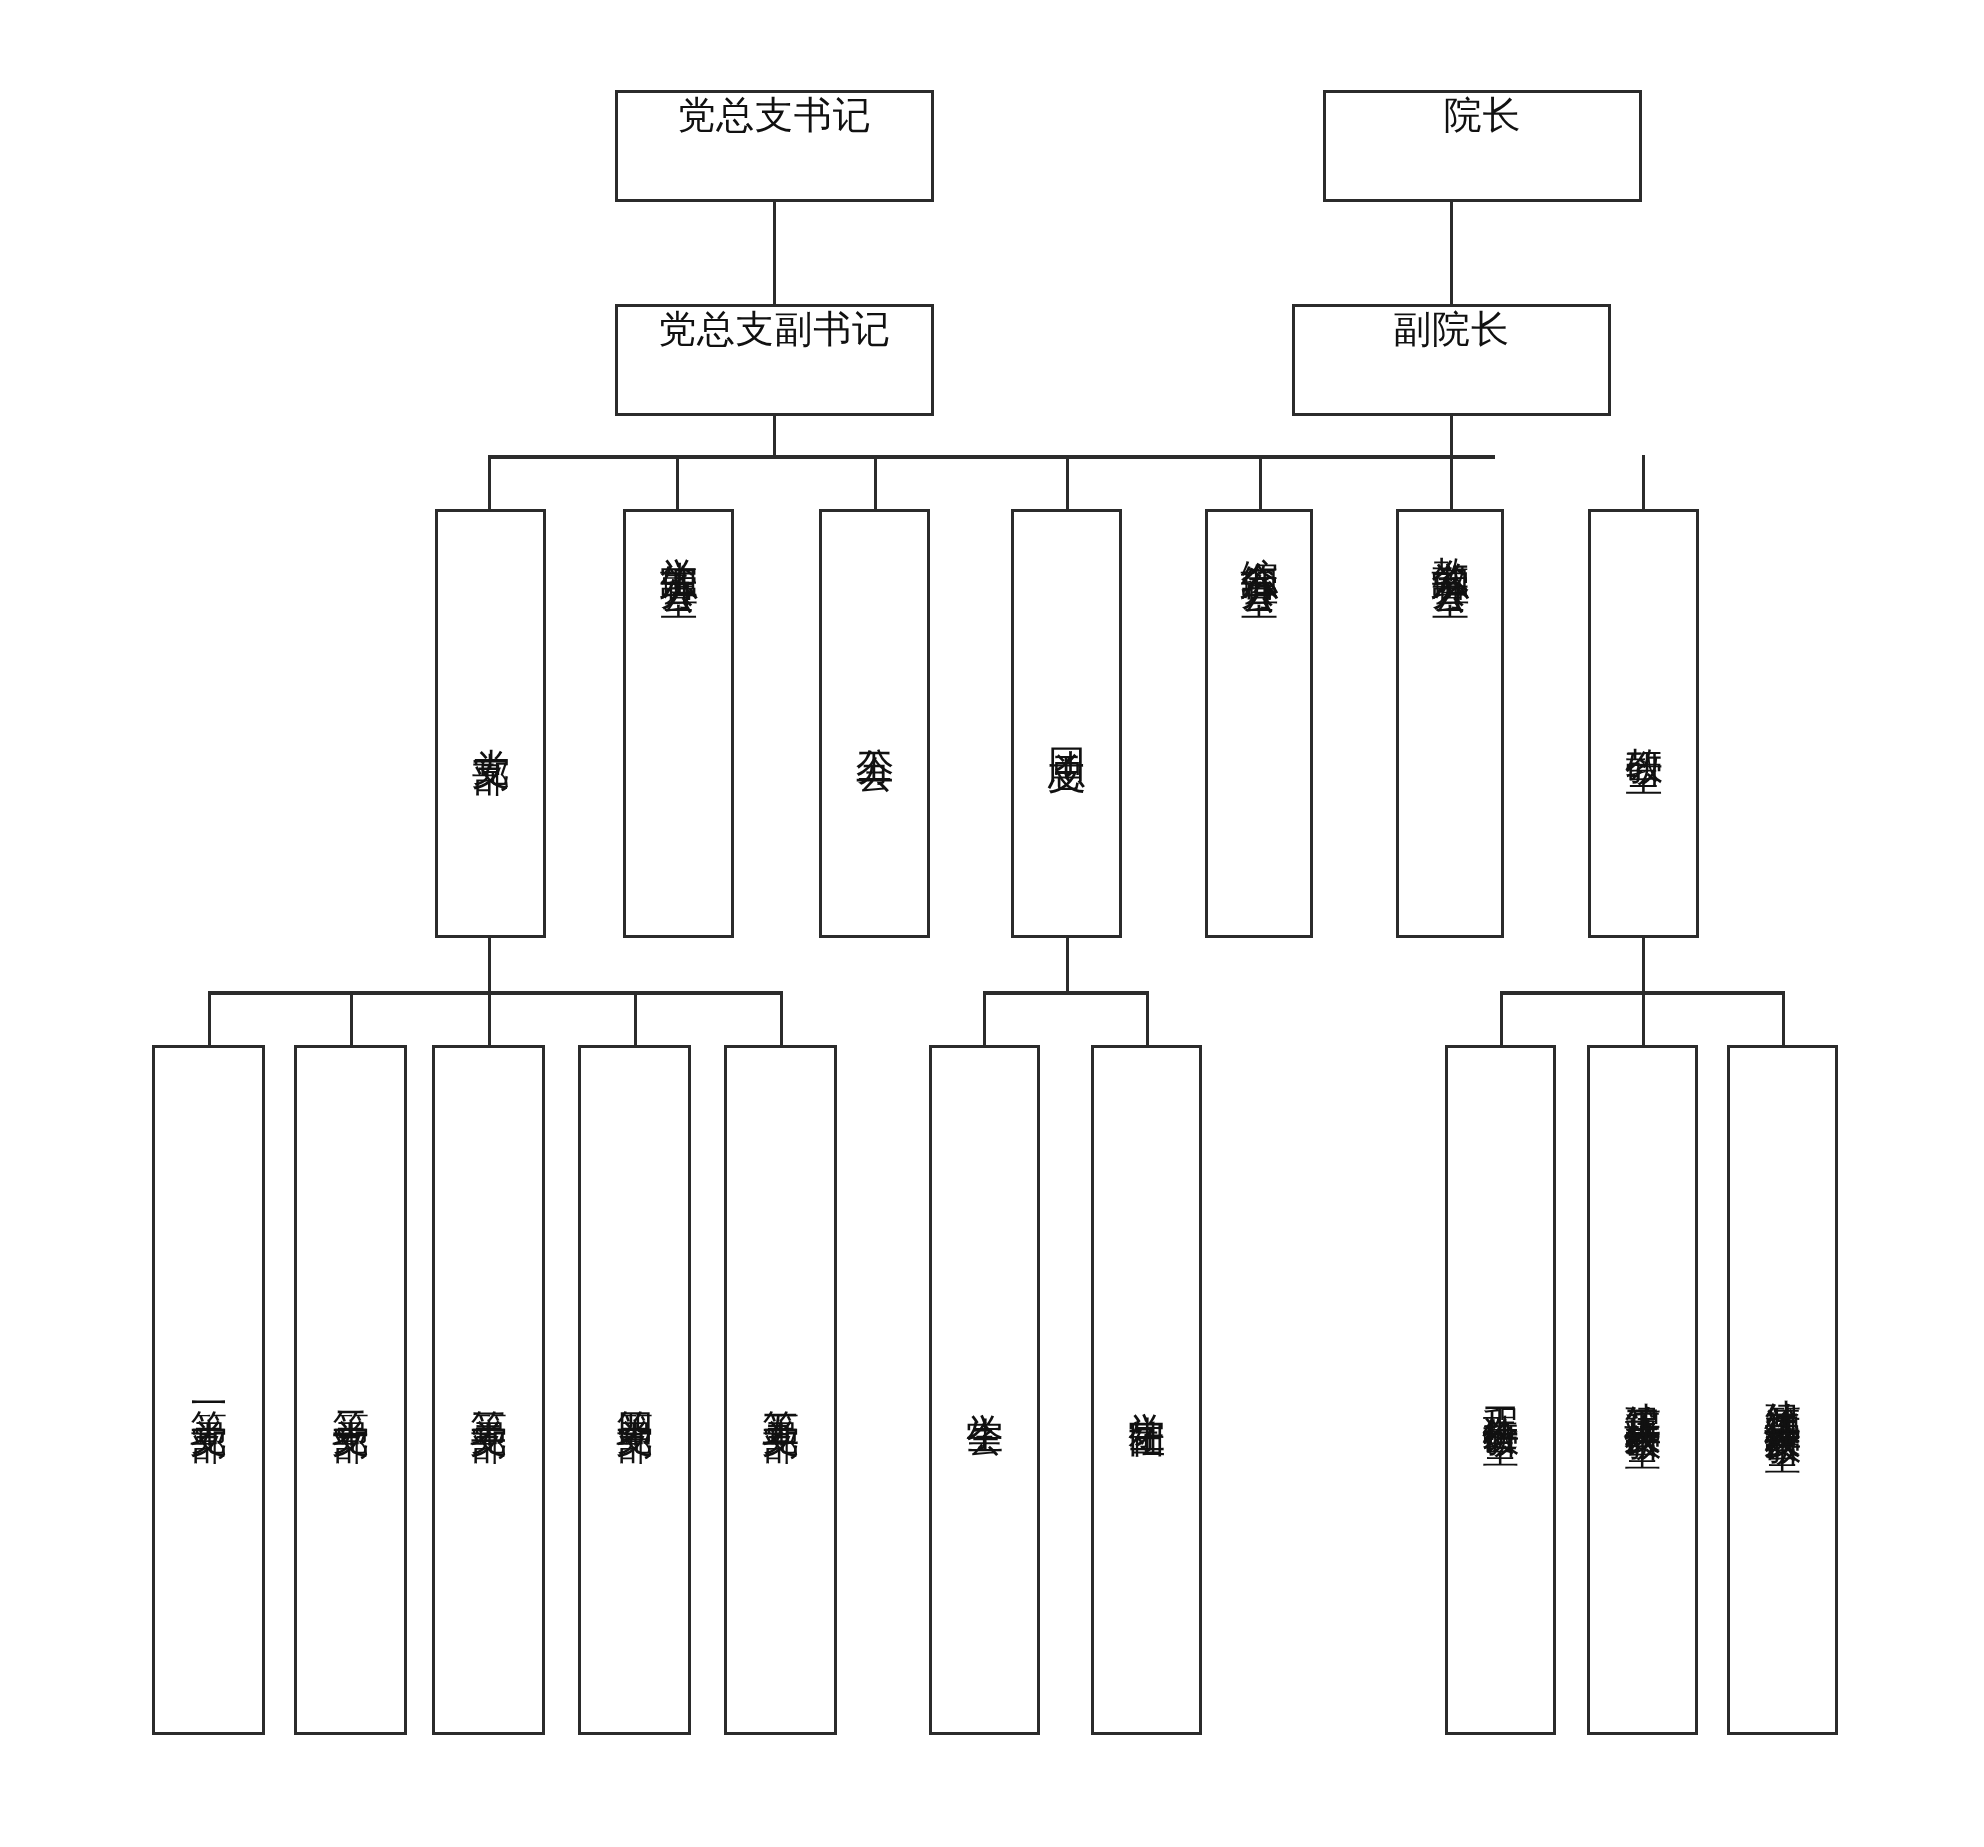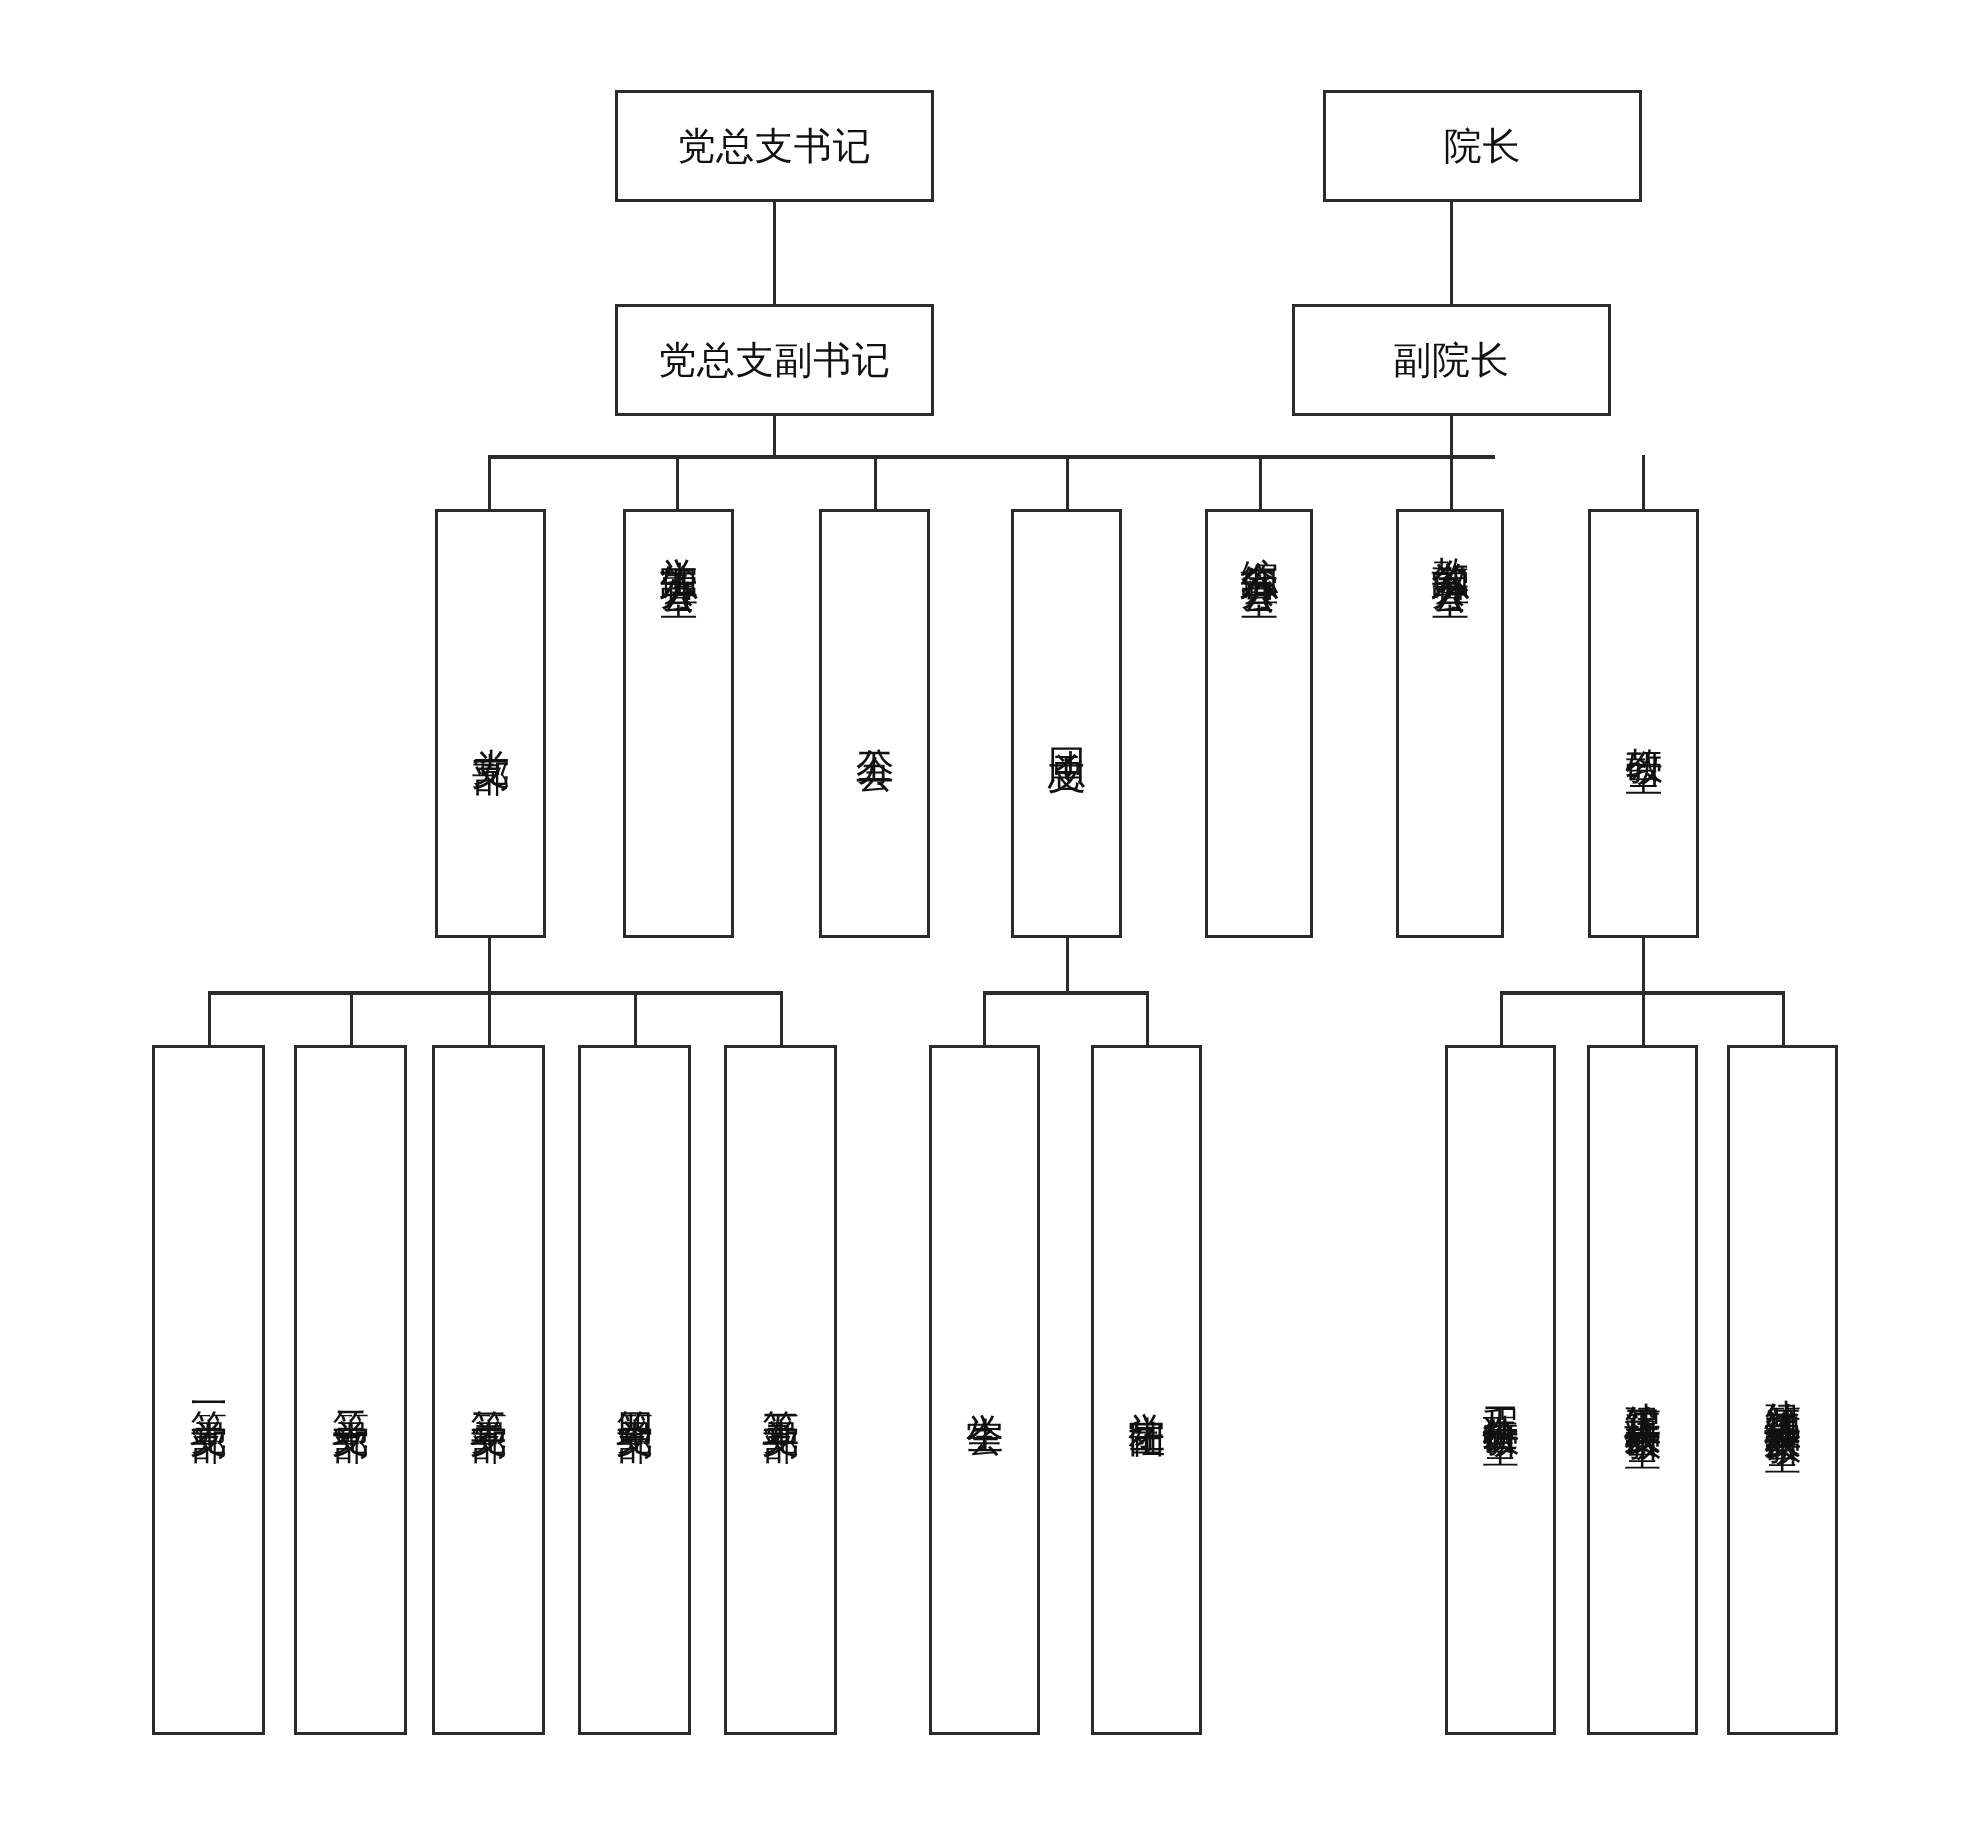--- a/index.html
+++ b/index.html
@@ -18,21 +18,21 @@
     background: #ffffff;
     overflow: hidden;
   }
   
   .node {
     position: absolute;
     box-sizing: border-box;
     border: 3.1px solid #2b2b2b;
     background: #ffffff;
     display: flex;
-    align-items: center;
+    align-items: flex-start;
     justify-content: center;
     z-index: 3;
   }
   .node .label {
     display: block;
     color: #111111;
     line-height: 1.18;
     letter-spacing: 0.02em;
     text-align: center;
     white-space: nowrap;

